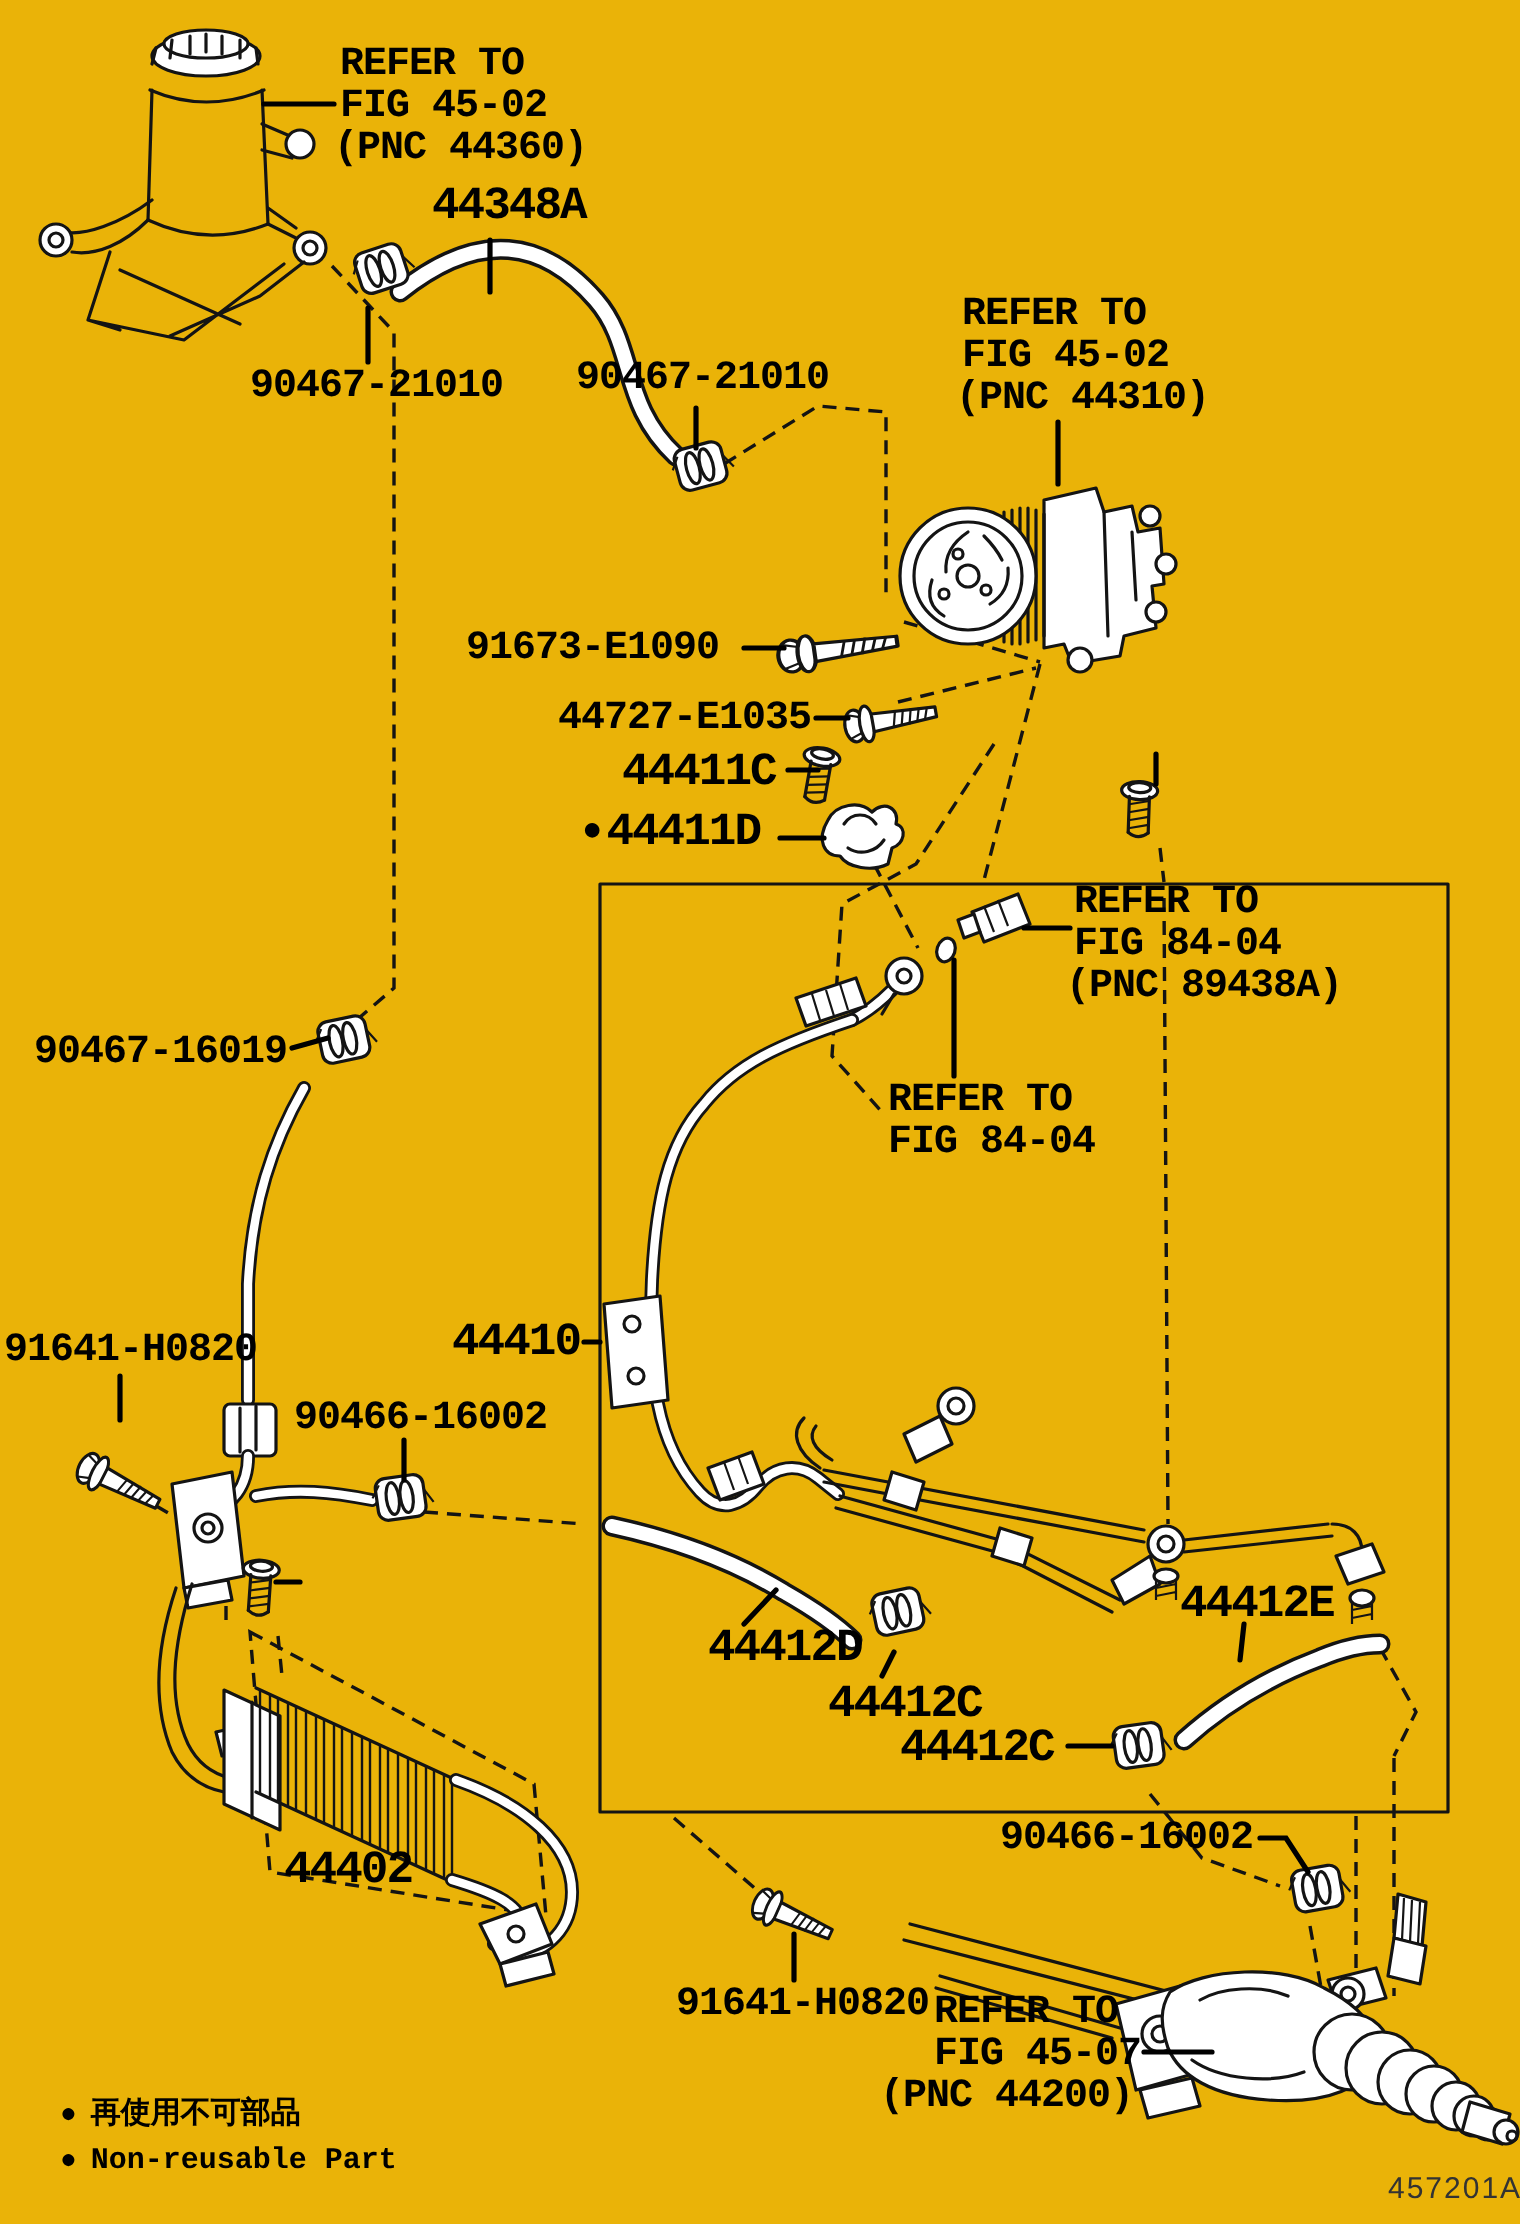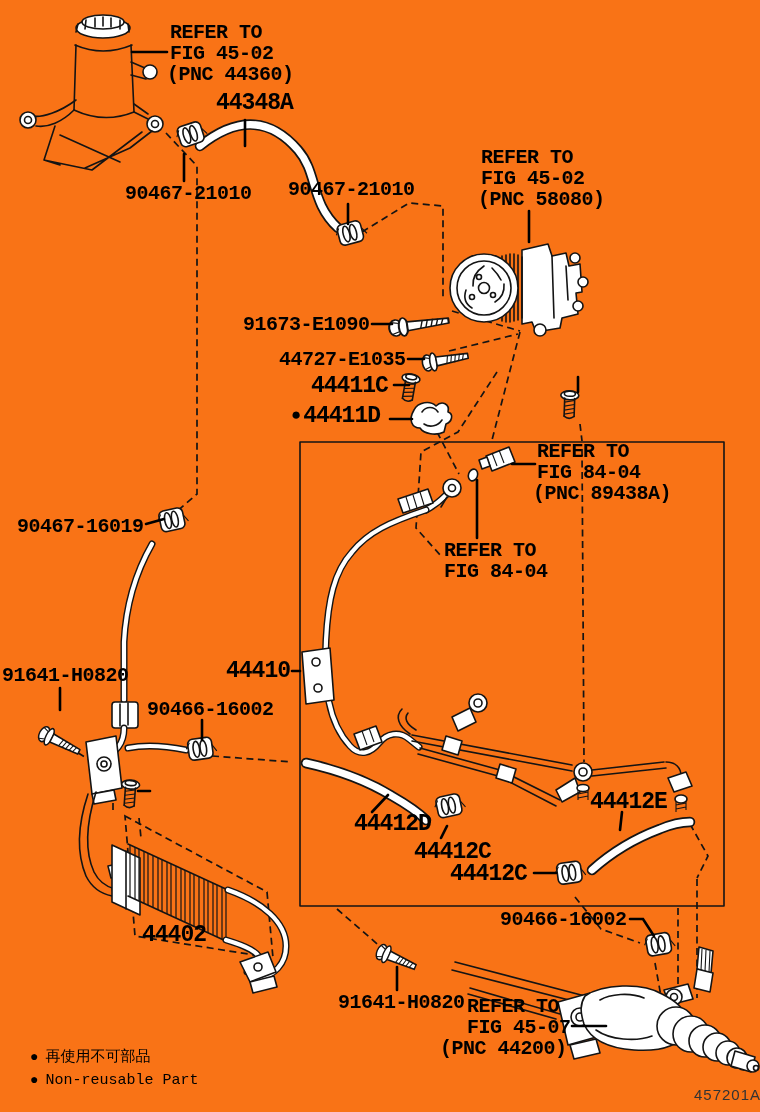--- a/index.html
+++ b/index.html
@@ -1,24 +1,24 @@
 <!DOCTYPE html>
 <html><head>
 <meta charset="utf-8">
 <style>
   html,body{margin:0;padding:0;background:#fff;}
-  .stage{position:relative;width:760px;height:1112px;background:#f97316;overflow:hidden;
+  .stage{position:relative;width:760px;height:1112px;background:#eab308;overflow:hidden;
          font-family:"Liberation Mono","DejaVu Sans Mono",monospace;}
   .stage svg{position:absolute;left:0;top:0;}
   .lbl{position:absolute;font-family:"Liberation Mono","DejaVu Sans Mono",monospace;
        font-weight:700;font-size:20px;letter-spacing:-0.5px;color:#000;
        white-space:nowrap;line-height:1.05;}
   .big{font-size:23px;letter-spacing:-1px;}
   .blt{font-size:17px;margin-right:3px;vertical-align:2px;}
-  .legend{position:absolute;font-weight:400;font-size:15px;letter-spacing:0;
+  .legend{position:absolute;font-weight:700;font-size:15px;letter-spacing:0;
           font-family:"Liberation Mono","DejaVu Sans","DejaVu Sans Mono",monospace;color:#000;}
   .legend .blt2{font-size:14px;margin-right:7px;}
   .figcode{position:absolute;font-family:"Liberation Sans","DejaVu Sans",sans-serif;
            font-size:15px;color:#333;letter-spacing:1px;}
   
   .s{fill:none;stroke:#141414;stroke-width:1.6;stroke-linecap:round;stroke-linejoin:round;}
   .sw{fill:#fff;stroke:#141414;stroke-width:1.6;stroke-linejoin:round;}
   .s2{fill:none;stroke:#000;stroke-width:2.6;stroke-linecap:round;}
   .d{fill:none;stroke:#141414;stroke-width:1.7;stroke-dasharray:7 4.5;stroke-linecap:butt;}
   .hb{fill:none;stroke:#141414;stroke-width:10.5;stroke-linecap:round;}
@@ -270,22 +270,22 @@
 </svg>
 
 <div class="lbl" style="left:170px;top:22px">REFER TO</div>
 <div class="lbl" style="left:170px;top:43px">FIG 45-02</div>
 <div class="lbl" style="left:167px;top:64px">(PNC 44360)</div>
 <div class="lbl big" style="left:216px;top:91px">44348A</div>
 <div class="lbl" style="left:125px;top:183px">90467-21010</div>
 <div class="lbl" style="left:288px;top:179px">90467-21010</div>
 <div class="lbl" style="left:481px;top:147px">REFER TO</div>
 <div class="lbl" style="left:481px;top:168px">FIG 45-02</div>
-<div class="lbl" style="left:478px;top:189px">(PNC 58080)</div>
-<div class="lbl" style="left:243px;top:314px">91673-E1090</div>
+<div class="lbl" style="left:478px;top:189px">(PNC 44310)</div>
+<div class="lbl" style="left:233px;top:314px">91673-E1090</div>
 <div class="lbl" style="left:279px;top:349px">44727-E1035</div>
 <div class="lbl big" style="left:311px;top:374px">44411C</div>
 <div class="lbl big" style="left:291px;top:404px"><span class="blt">●</span><span>44411D</span></div>
 <div class="lbl" style="left:537px;top:441px">REFER TO</div>
 <div class="lbl" style="left:537px;top:462px">FIG 84-04</div>
 <div class="lbl" style="left:533px;top:483px">(PNC 89438A)</div>
 <div class="lbl" style="left:444px;top:540px">REFER TO</div>
 <div class="lbl" style="left:444px;top:561px">FIG 84-04</div>
 <div class="lbl" style="left:17px;top:516px">90467-16019</div>
 <div class="lbl big" style="left:226px;top:659px">44410</div>

